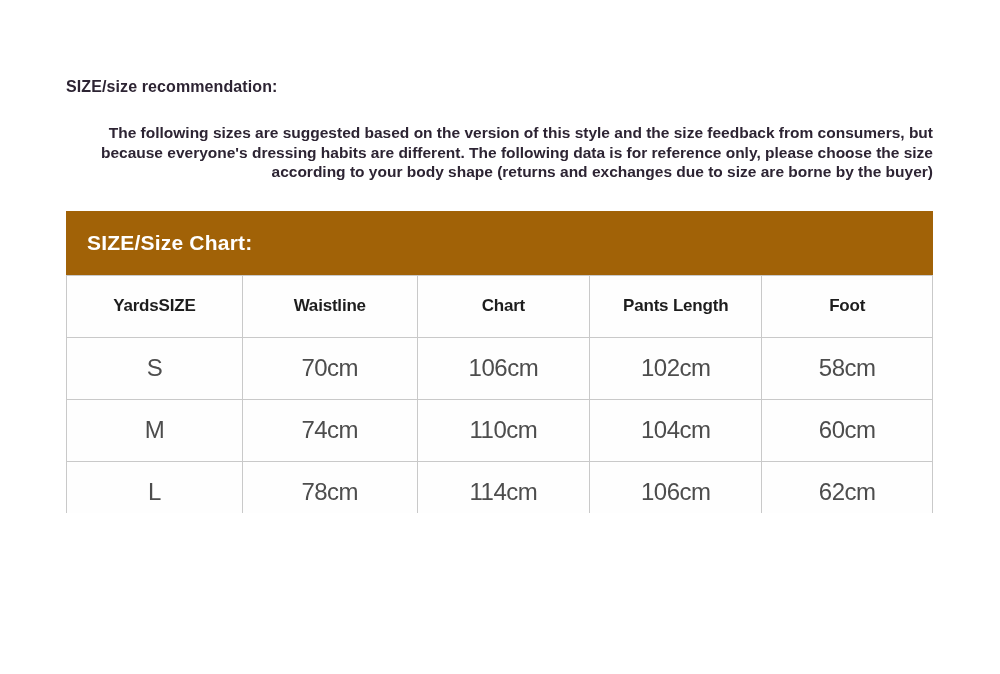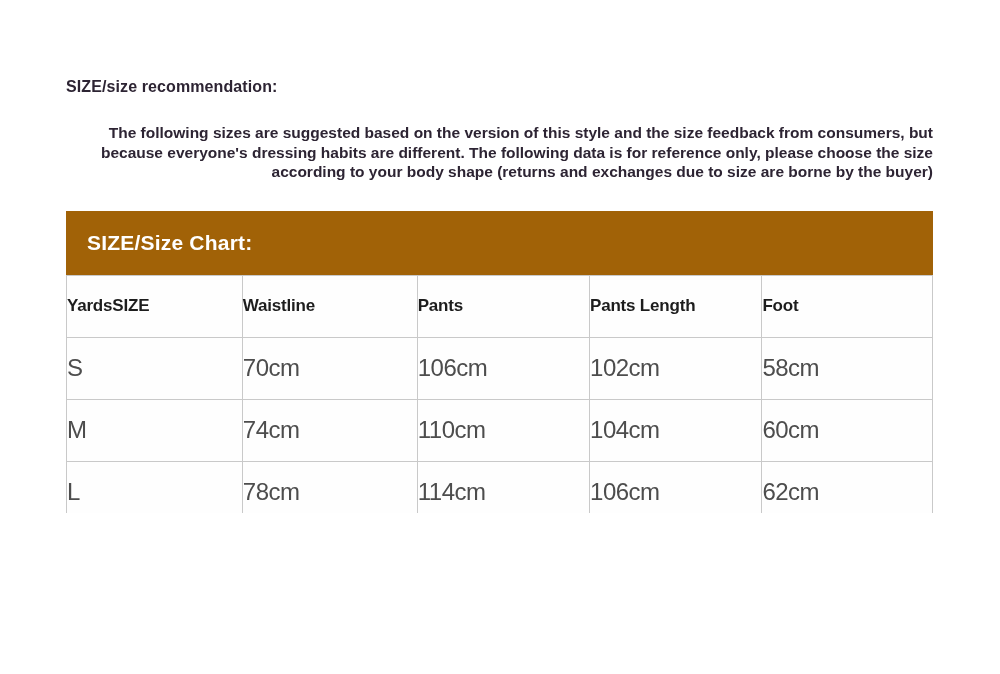--- a/index.html
+++ b/index.html
@@ -59,21 +59,21 @@
     background: #fefefe;
   }
   table.size-table col.c0 { width: 20.3%; }
   table.size-table col.c1 { width: 20.2%; }
   table.size-table col.c2 { width: 19.9%; }
   table.size-table col.c3 { width: 19.9%; }
   table.size-table col.c4 { width: 19.7%; }
   table.size-table th,
   table.size-table td {
     border: 1px solid #c9c9c9;
-    text-align: left;
+    text-align: center;
     vertical-align: middle;
     padding: 0;
   }
   table.size-table th {
     height: 61px;
     font-size: 17px;
     font-weight: bold;
     color: #1d1d1d;
     letter-spacing: -0.2px;
   }
@@ -104,21 +104,21 @@
         <col class="c0">
           <col class="c1">
           <col class="c2">
           <col class="c3">
           <col class="c4">
       </colgroup>
       <thead>
         <tr>
           <th>YardsSIZE</th>
           <th>Waistline</th>
-          <th>Pants</th>
+          <th>Chart</th>
           <th>Pants Length</th>
           <th>Foot</th>
         </tr>
       </thead>
       <tbody>
         <tr>
           <td>S</td>
           <td>70cm</td>
           <td>106cm</td>
           <td>102cm</td>

